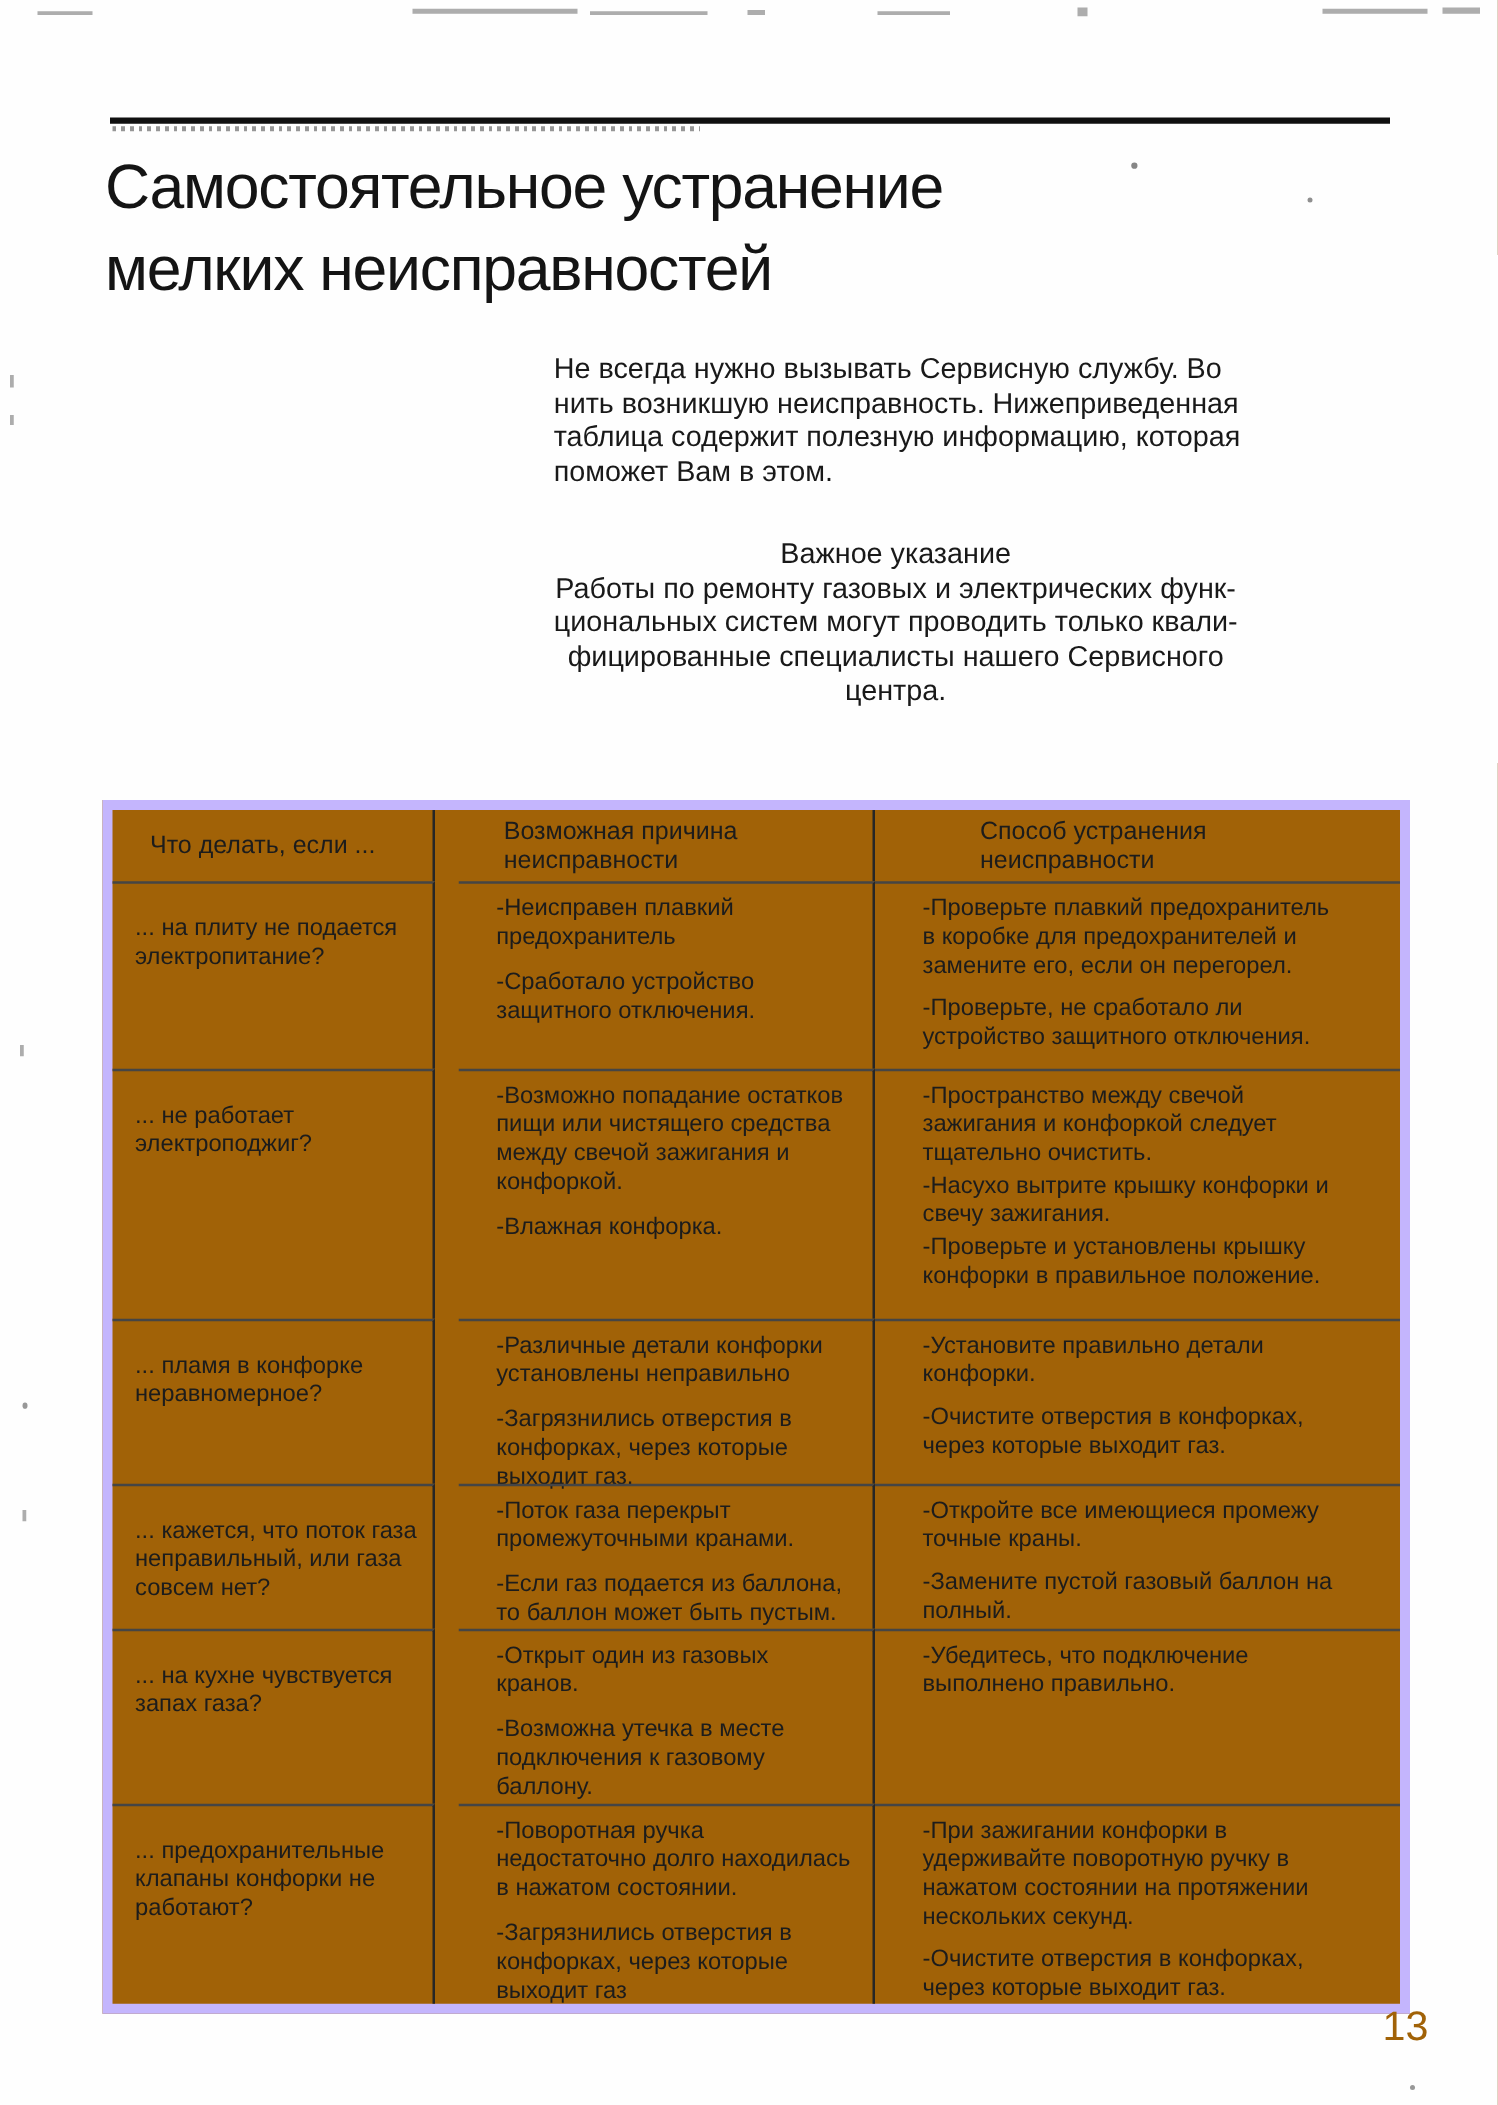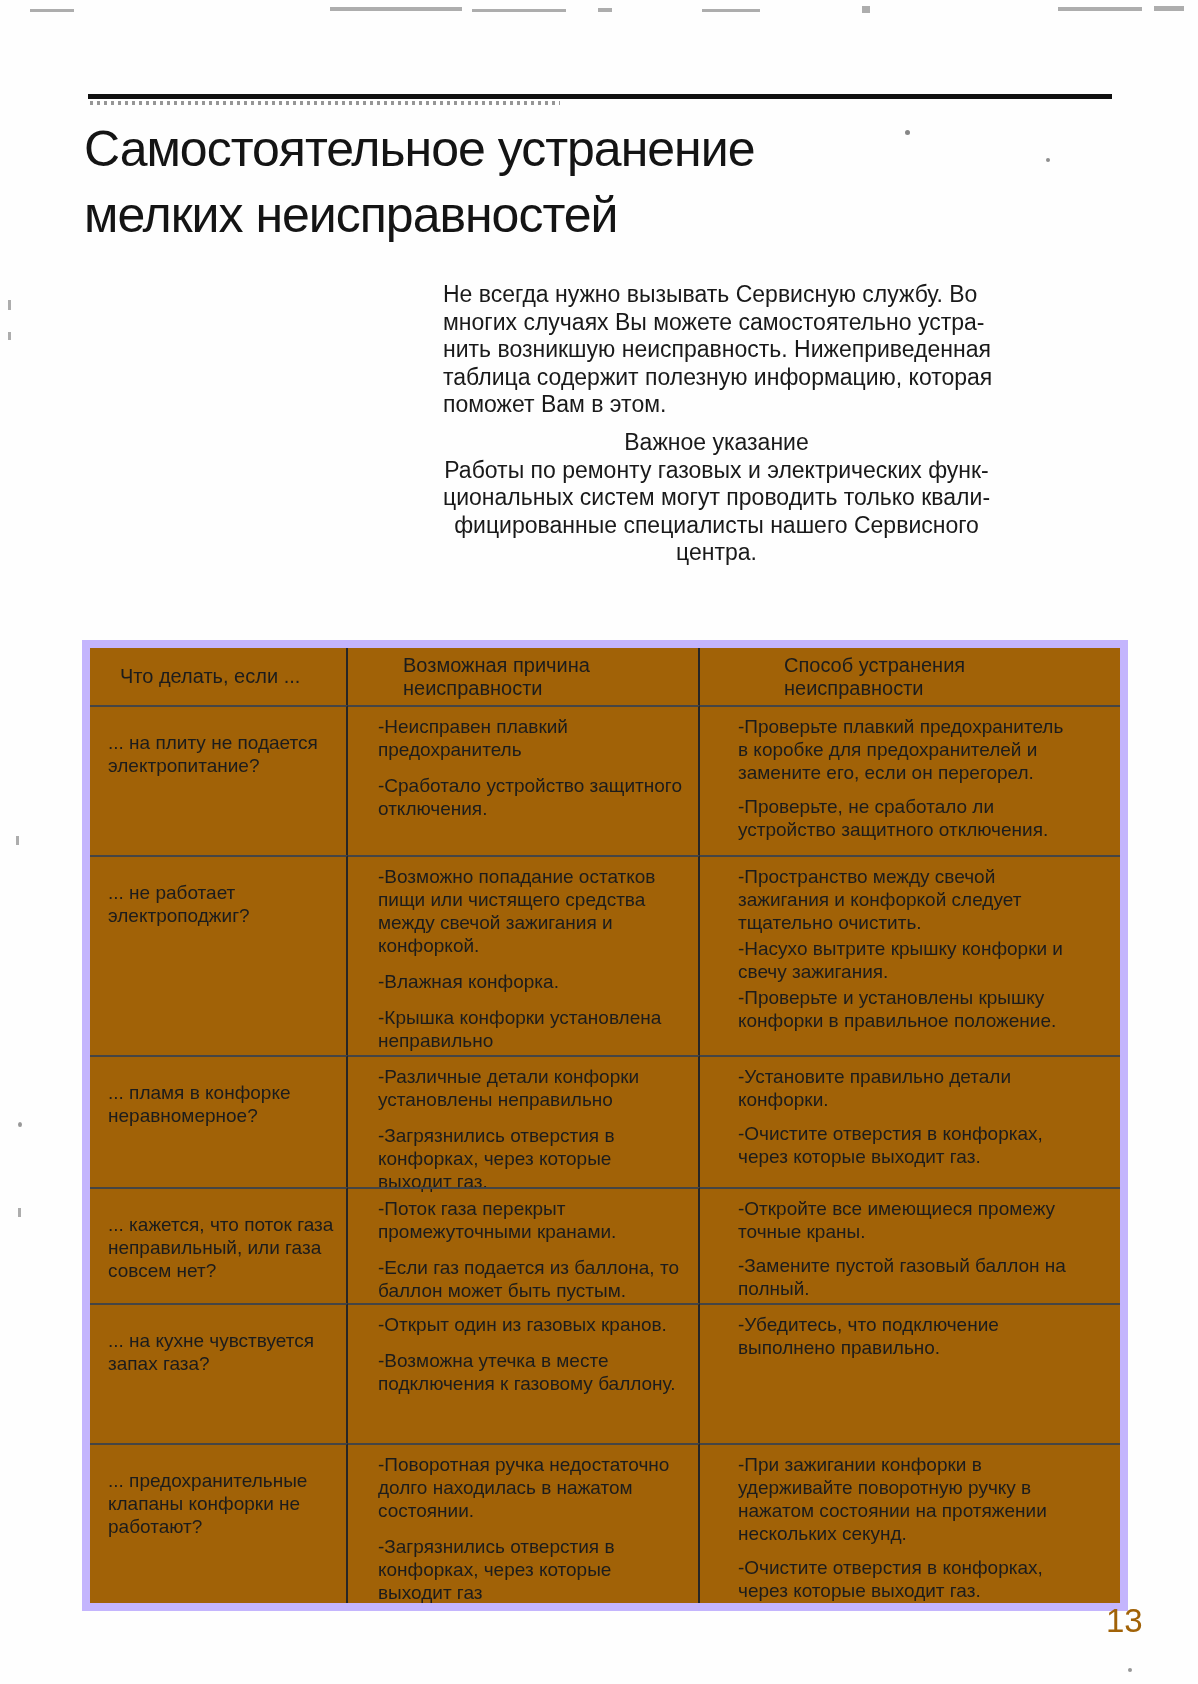--- a/index.html
+++ b/index.html
@@ -36,21 +36,21 @@
     border:8px solid #c4b5fd;
     background:#a16207;
   }
   .cell{box-sizing:border-box;font-size:19px;line-height:23px;color:#1c1c1c;border-top:2px solid #454545;}
   .cell.v{border-right:2px solid #262626;}
   .hcell{border-top:none;display:flex;align-items:center;font-size:20px;line-height:23px;}
   .hcell.h1{padding-left:30px;}
   .hcell.h2{padding-left:55px;padding-right:80px;}
   .hcell.h3{padding-left:84px;padding-right:120px;}
   .qcell{padding:24px 10px 0 18px;}
-  .causes{padding:8px 16px 0 30px;}
+  .causes{padding:8px 16px 0 30px;margin-left:19px;}
   .remedies{padding:8px 46px 0 38px;}
   .b{margin:0 0 13px 0;}
   .remedies .b{margin-bottom:11px;}
   .remedies.tight .b{margin-bottom:3px;}
   
   .pageno{position:absolute;left:1106px;top:1602px;font-size:33px;color:#a16207;}
 </style>
 </head>
 <body>
 
@@ -76,21 +76,20 @@
   <div class="rule"></div>
   <div class="rule-fuzz"></div>
 
   <h1 class="title">
     <span>Самостоятельное устранение</span>
     <span>мелких неисправностей</span>
   </h1>
 
   <div class="intro">
     <div class="pline">Не всегда нужно вызывать Сервисную службу. Во</div>
-    <div class="pline">многих случаях Вы можете самостоятельно устра-</div>
     <div class="pline">нить возникшую неисправность. Нижеприведенная</div>
     <div class="pline">таблица содержит полезную информацию, которая</div>
     <div class="pline">поможет Вам в этом.</div>
   </div>
 
   <div class="note">
     <div class="pline">Важное указание</div>
     <div class="pline">Работы по ремонту газовых и электрических функ-</div>
     <div class="pline">циональных систем могут проводить только квали-</div>
     <div class="pline">фицированные специалисты нашего Сервисного</div>
@@ -110,21 +109,20 @@
     </div>
     <div class="cell remedies">
       <p class="b">-Проверьте плавкий предохранитель в коробке для предохранителей и замените его, если он перегорел.</p>
       <p class="b">-Проверьте, не сработало ли устройство защитного отключения.</p>
     </div>
 
     <div class="cell qcell v">... не работает электроподжиг?</div>
     <div class="cell causes v">
       <p class="b">-Возможно попадание остатков пищи или чистящего средства между свечой зажигания и конфоркой.</p>
       <p class="b">-Влажная конфорка.</p>
-      <p class="b">-Крышка конфорки установлена неправильно</p>
     </div>
     <div class="cell remedies tight">
       <p class="b">-Пространство между свечой зажигания и конфоркой следует тщательно очистить.</p>
       <p class="b">-Насухо вытрите крышку конфорки и свечу зажигания.</p>
       <p class="b">-Проверьте и установлены крышку конфорки в правильное положение.</p>
     </div>
 
     <div class="cell qcell v">... пламя в конфорке неравномерное?</div>
     <div class="cell causes v">
       <p class="b">-Различные детали конфорки установлены неправильно</p>

